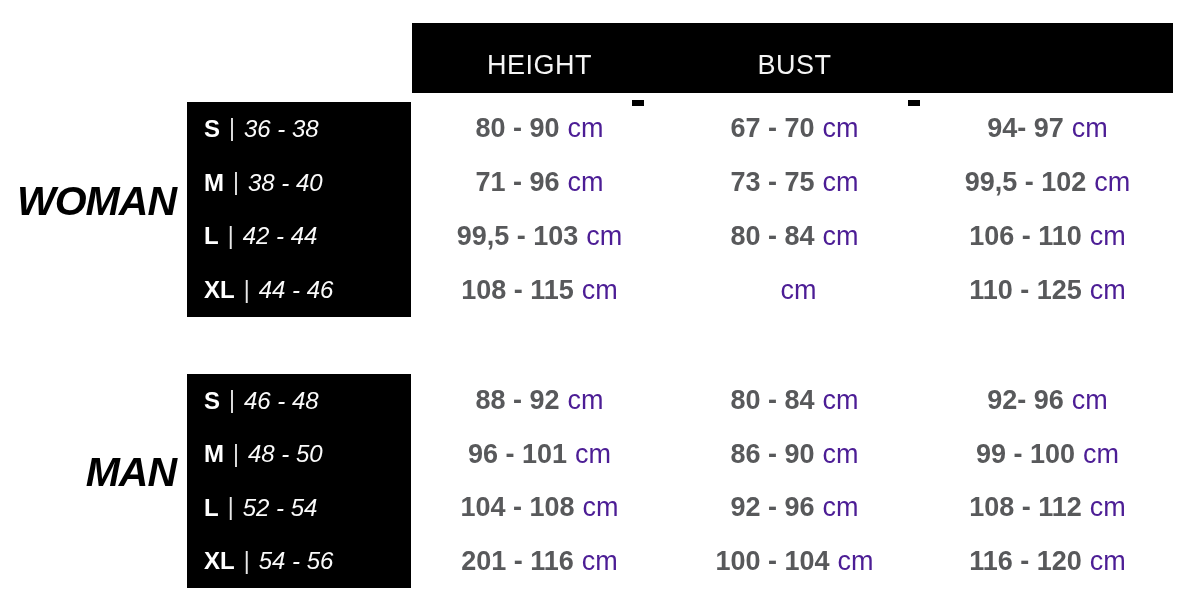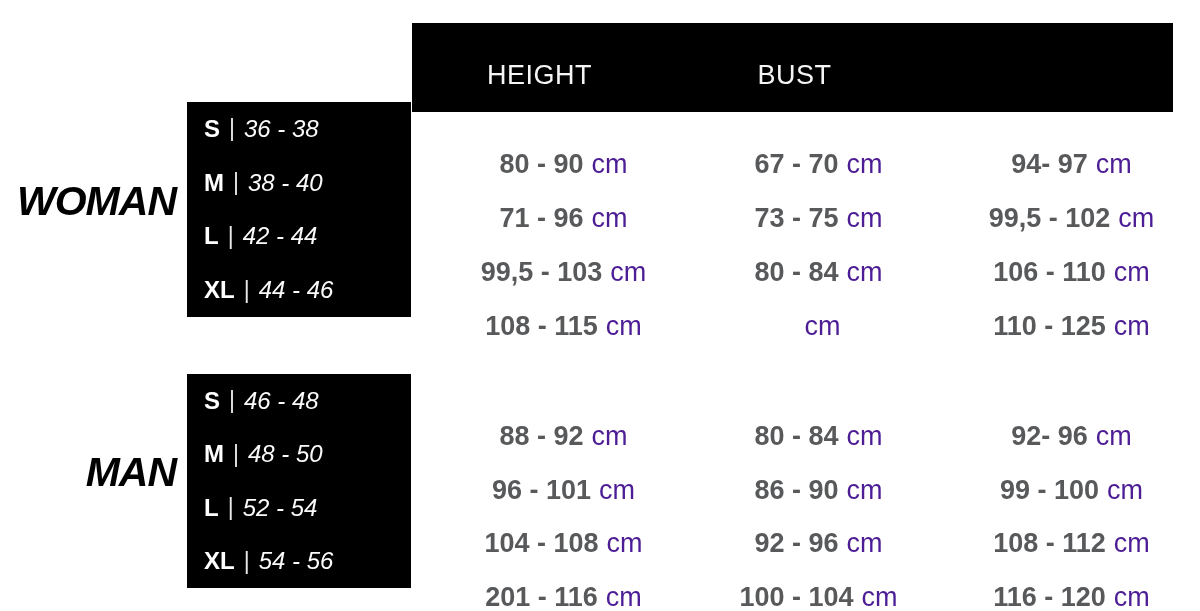--- a/index.html
+++ b/index.html
@@ -2,21 +2,21 @@
 <html><head>
 <meta charset="utf-8">
 <style>
   html,body{margin:0;padding:0;background:#ffffff;}
   .stage{
     position:relative;width:1200px;height:611px;background:#ffffff;overflow:hidden;
     font-family:"Liberation Sans","DejaVu Sans",sans-serif;
   }
   
   .col-header{
-    position:absolute;left:412px;top:23px;width:761px;height:89px;
+    position:absolute;left:412px;top:23px;width:761px;height:70px;
     background:#000000;display:grid;grid-template-columns:255px 255px 251px;
   }
   .col-header-cell{
     display:flex;align-items:center;justify-content:center;
     color:#f5f5f5;font-size:27px;font-weight:400;letter-spacing:0.5px;
     padding-top:15px;box-sizing:border-box;
   }
   .notch{position:absolute;top:100px;width:12px;height:6px;background:#000000;}
   .notch-1{left:632px;}
   .notch-2{left:908px;}
@@ -37,24 +37,23 @@
   .size-box-man{top:374px;height:214px;}
   .size-row{
     flex:1;display:flex;align-items:center;padding-left:17px;
     color:#ffffff;font-size:24px;white-space:nowrap;
   }
   .size-letter{font-weight:bold;}
   .size-sep{margin:0 9px;font-weight:400;color:#e8e8e8;font-size:23px;}
   .size-range{font-weight:400;color:#fafafa;font-style:italic;}
   
   .data-grid{
-    position:absolute;left:436px;width:761px;
+    position:absolute;left:412px;width:761px;
     display:grid;grid-template-columns:255px 255px 251px;
     grid-template-rows:repeat(4,1fr);
-    margin-top:36px;
   }
   .data-grid-woman{top:102px;height:215px;}
   .data-grid-man{top:374px;height:214px;text-align:right;}
   .cell{
     display:flex;align-items:center;justify-content:center;
     font-size:27px;white-space:nowrap;
   }
   .val{font-weight:bold;color:#58595b;}
   .unit{font-weight:400;color:#4c1d95;margin-left:8px;}
 </style>

